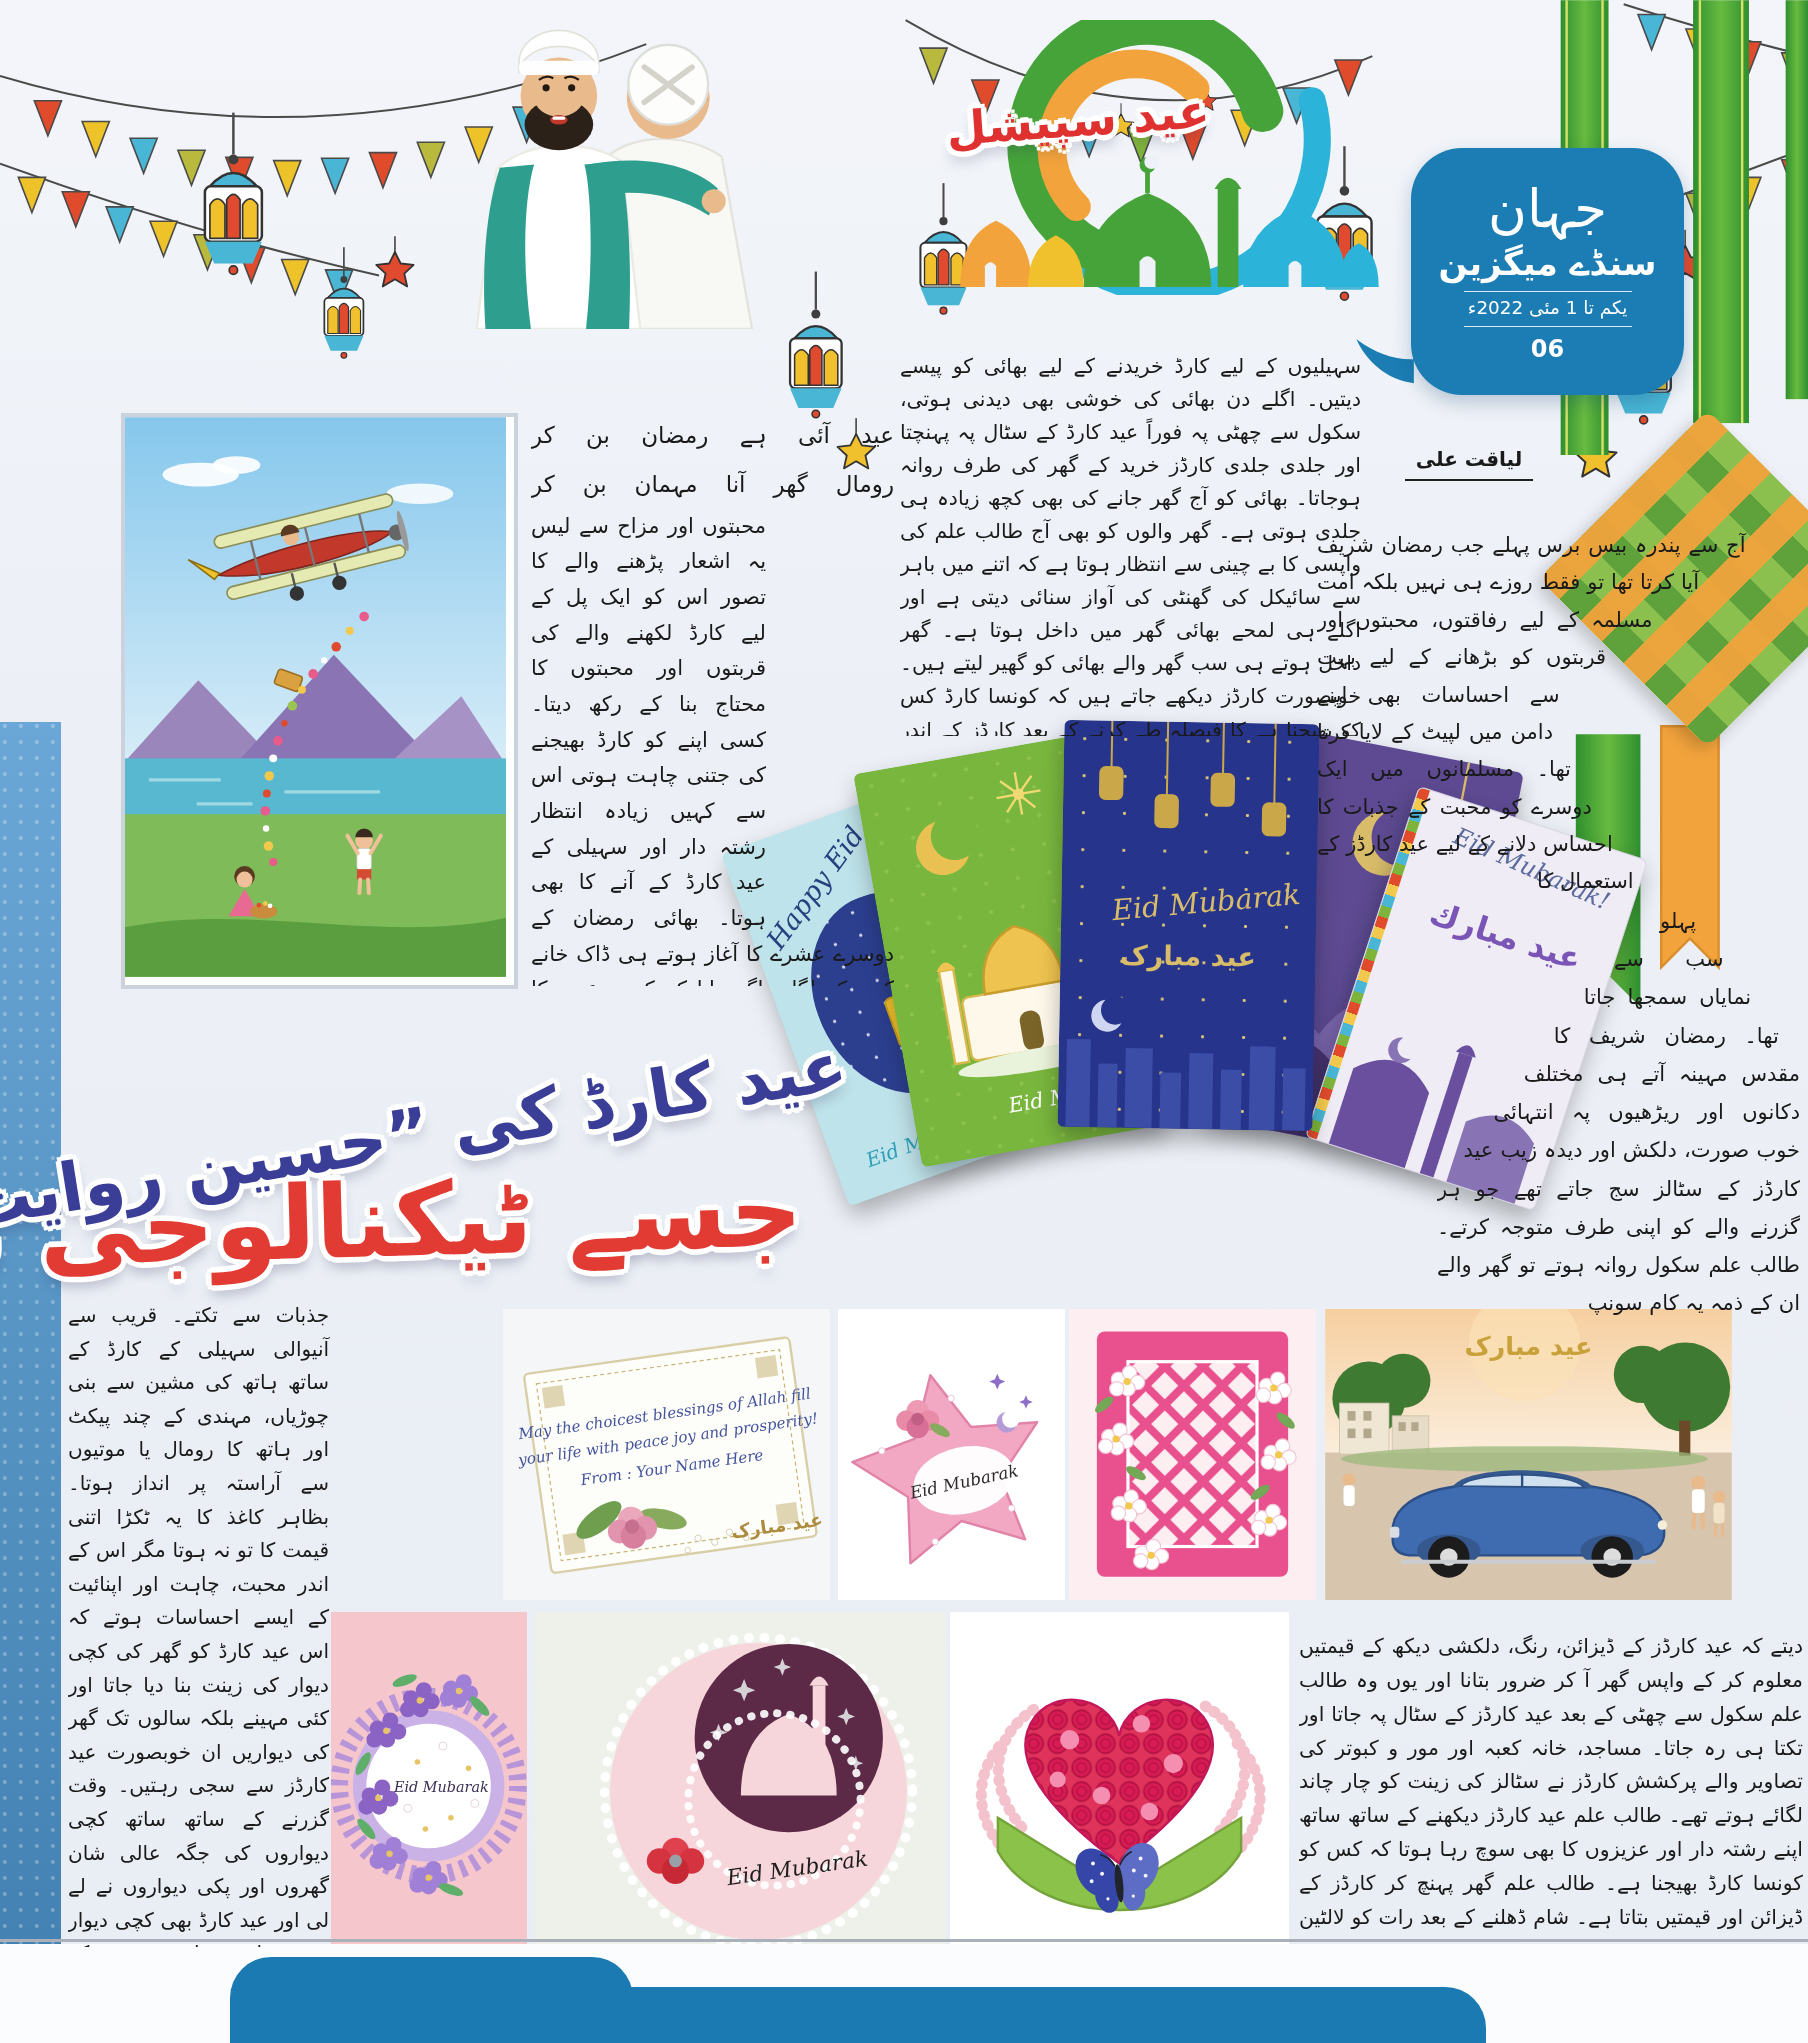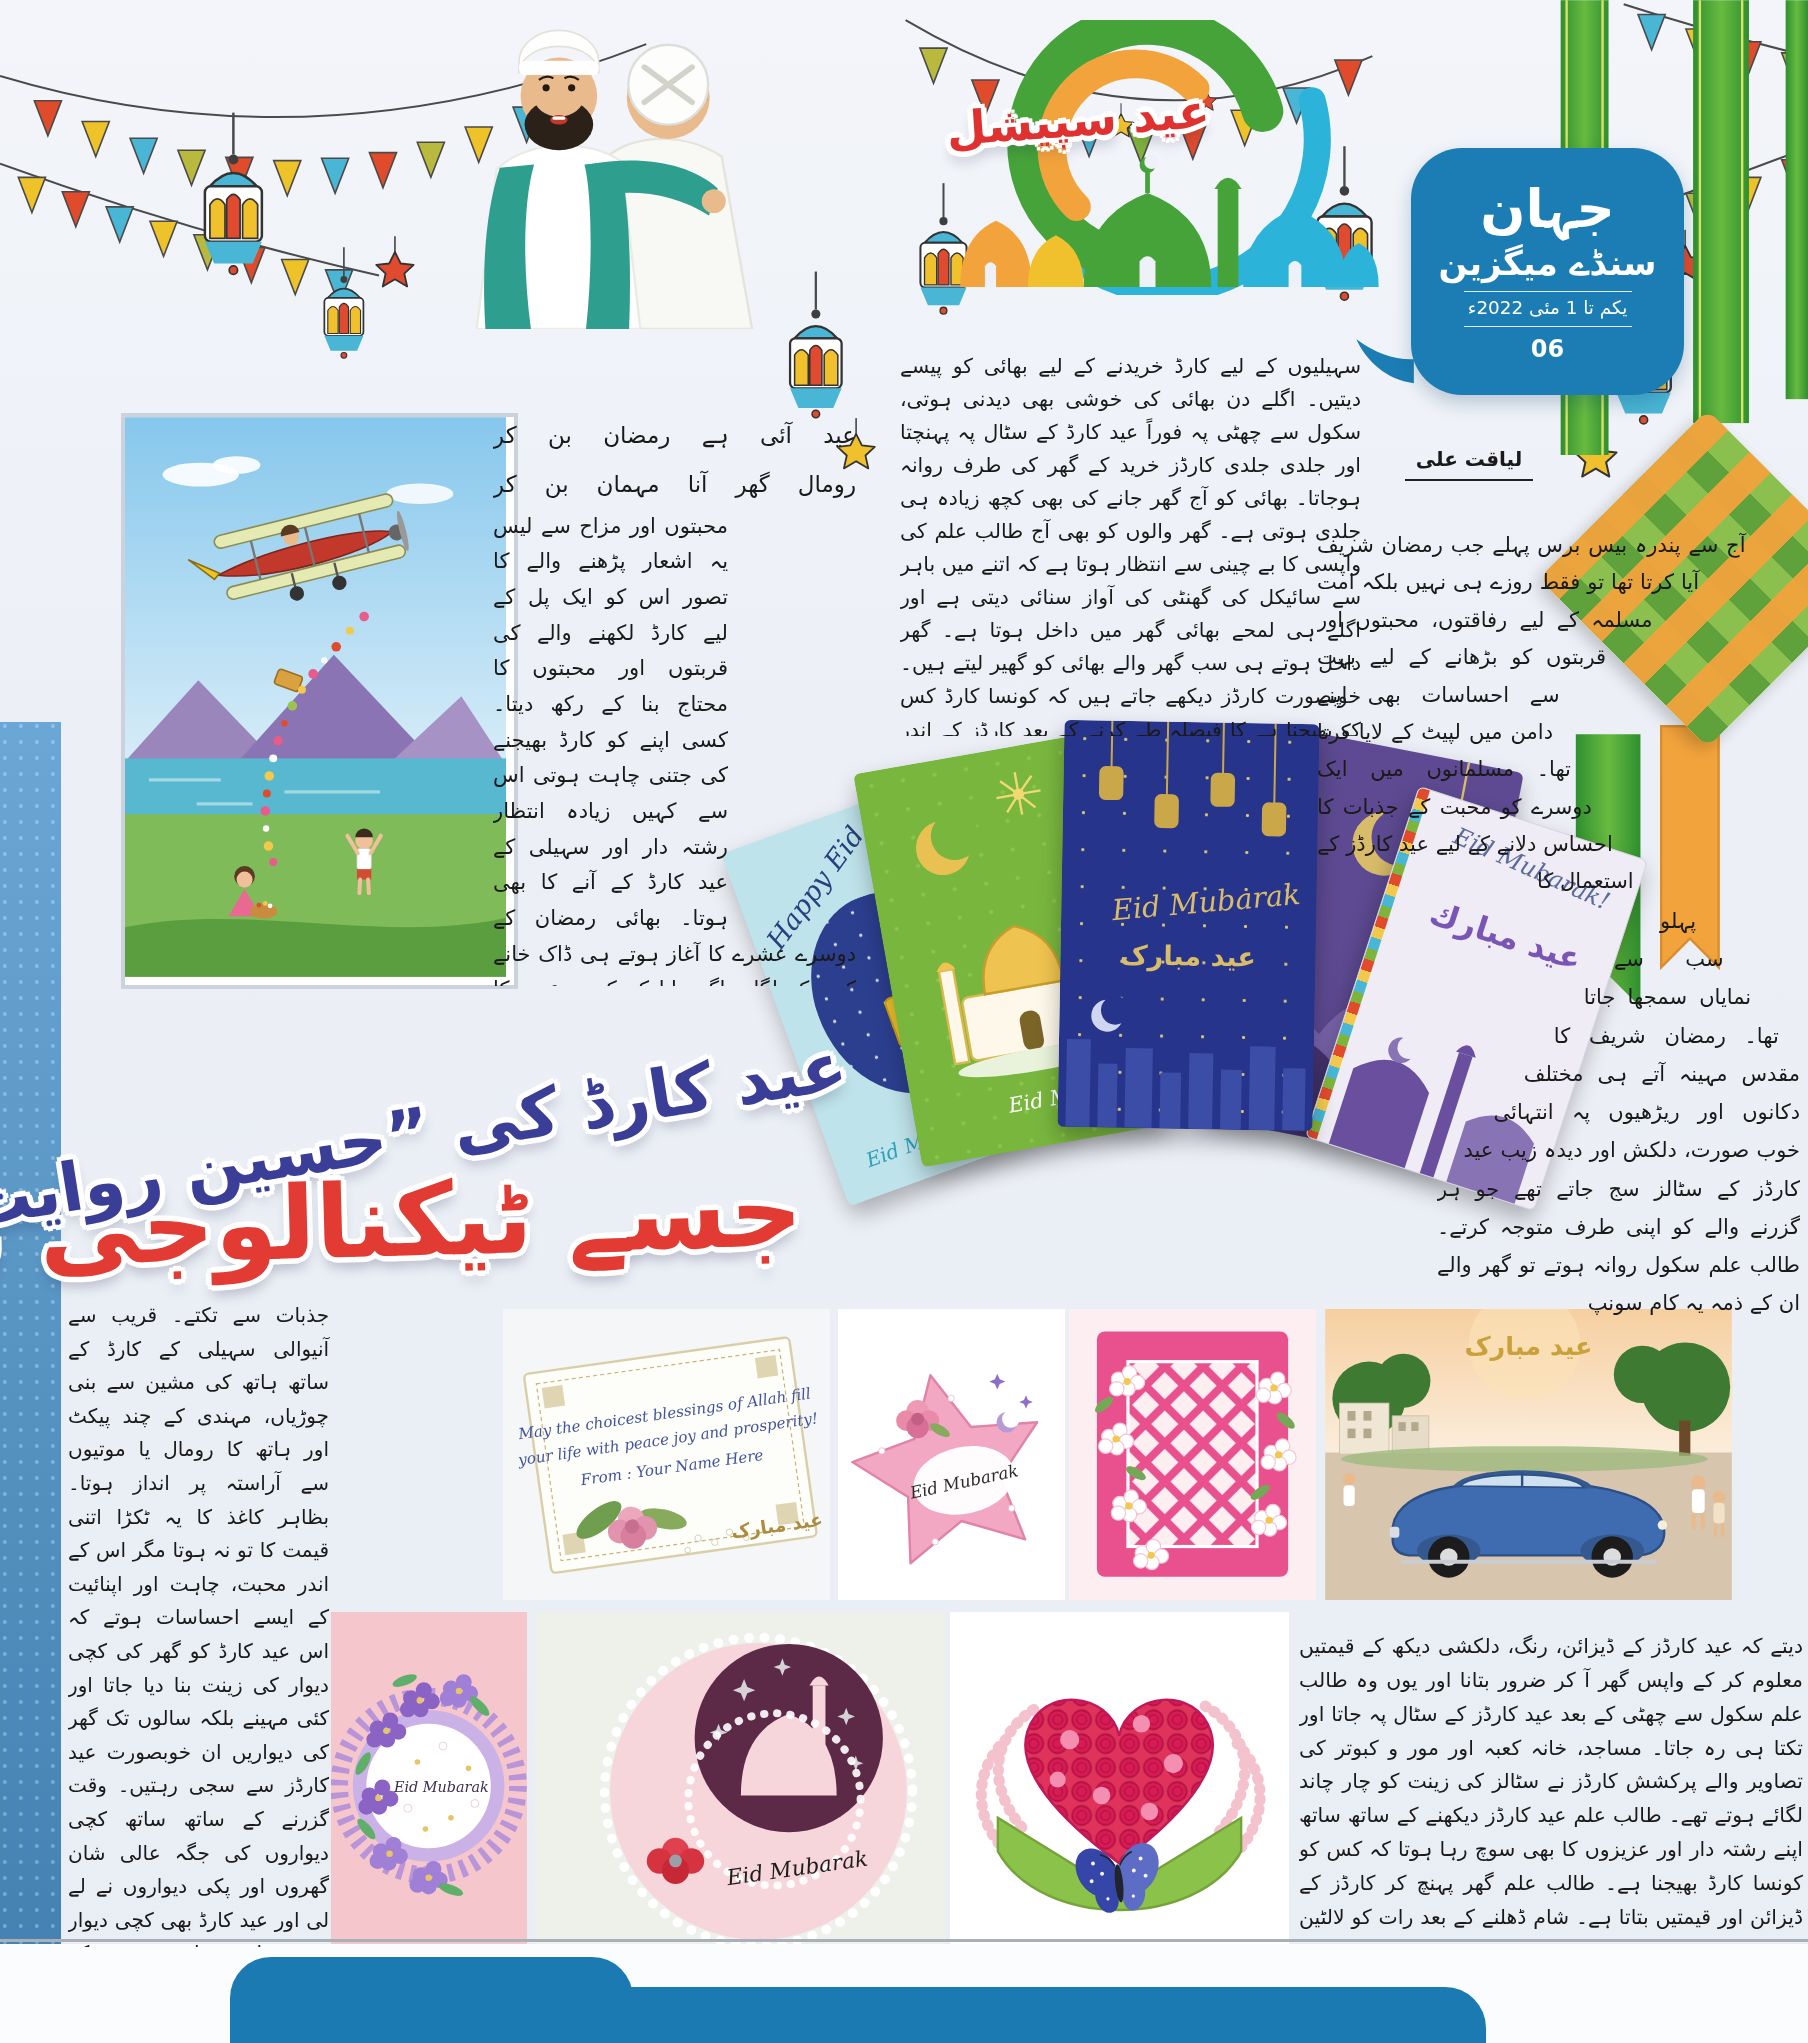--- a/index.html
+++ b/index.html
@@ -14,21 +14,21 @@
   .shim{display:block;}
   .outline-w{text-shadow:-4px -4px 0 #fff,4px -4px 0 #fff,-4px 4px 0 #fff,4px 4px 0 #fff,
              -5.6px 0 0 #fff,5.6px 0 0 #fff,0 -5.6px 0 #fff,0 5.6px 0 #fff,0 9.6px 12.8px rgba(40,40,80,.28);}
   .headline-blue{z-index:5;font-weight:bold;color:#3a3e96;font-size:67px;white-space:nowrap;
                  transform:rotate(-9deg);transform-origin:right center;}
   .headline-red{z-index:5;font-weight:bold;color:#e23b33;font-size:101px;white-space:nowrap;
                 transform:rotate(-1.5deg);}
   .masthead{left:1411px;top:148px;width:273px;height:247px;background:#1b7db3;border-radius:51px;
             z-index:4;display:flex;flex-direction:column;align-items:center;justify-content:center;
             color:#fff;text-align:center;box-shadow:0 8px 17.6px rgba(20,70,110,.25);}
-  .masthead .t1{font-size:53px;font-weight:bold;line-height:1.1;}
+  .masthead .t1{font-size:53px;font-weight:normal;line-height:1.1;}
   .masthead .t2{font-size:34px;font-weight:bold;margin-top:4.8px;}
   .masthead hr{width:168px;border:none;border-top:1.6px solid rgba(255,255,255,.85);margin:8px 0 4.8px;}
   .masthead .t3{font-size:18.4px;}
   .masthead .t4{font-size:24px;font-weight:bold;margin-top:3.2px;}
   .eid-special{left:946px;top:93px;z-index:4;font-size:46px;font-weight:bold;color:#e03131;
                transform:rotate(-4deg);}
   .ketupat{left:1588px;top:459px;width:239px;height:239px;transform:rotate(45deg);z-index:2;
            border-radius:12.8px;box-shadow:0 8px 16px rgba(0,0,0,.2);
            background-image:repeating-linear-gradient(90deg,rgba(242,163,60,.94) 0 29.5px,rgba(0,0,0,0) 29.5px 60px),
                             repeating-linear-gradient(0deg,#5fa23c 0 29.5px,#8bbf4e 29.5px 60px);}
@@ -291,21 +291,21 @@
           <path d="M-11,-38 a11,11 0 0 1 22,0 z" fill="#3a2a1f"></path>
           <rect x="-9" y="-24" width="18" height="27" rx="4" fill="#fff" stroke="#ccc"></rect>
           <rect x="-9" y="2" width="18" height="13" fill="#d24b32"></rect>
           <path d="M-8,-18 L-21,-40 M8,-18 L21,-40" stroke="#f0c09a" stroke-width="5" stroke-linecap="round"></path>
           <path d="M-5,15 L-6,32 M5,15 L6,32" stroke="#f0c09a" stroke-width="5" stroke-linecap="round"></path>
         </g>
       </g>
     </svg>
   </div>
 
-  <div class="col urdu" style="left:493px;top:411px;width:363px;height:575px;font-size:21px;line-height:1.7;">
+  <div class="col urdu" style="left:531px;top:411px;width:363px;height:575px;font-size:21px;line-height:1.7;">
     <div class="poem-line">عید آئی ہے رمضان بن کر</div>
     <div class="poem-line">رومال گھر آنا مہمان بن کر</div>
     <span class="shim" style="float:right;width:128px;height:239px;margin-top:184px;"></span>
     <p>محبتوں اور مزاح سے لیس یہ اشعار پڑھنے والے کا تصور اس کو ایک پل کے لیے کارڈ لکھنے والے کی قربتوں اور محبتوں کا محتاج بنا کے رکھ دیتا۔ کسی اپنے کو کارڈ بھیجنے کی جتنی چاہت ہوتی اس سے کہیں زیادہ انتظار رشتہ دار اور سہیلی کے عید کارڈ کے آنے کا بھی ہوتا۔ بھائی رمضان کے دوسرے عشرے کا آغاز ہوتے ہی ڈاک خانے کے چکر لگانے لگ جاتا کہ کسی عزیز کا عید کارڈ تو نہیں آیا۔ جس دن کوئی عید کارڈ آیا ہوتا اس دن بھائی کی خوشی کی انتہا ہوتی۔ تیز سائیکل چلا کر گھر پہنچتا ہے اور بھوک کا احساس بھی مٹ چکا ہوتا ہے۔ جونہی گھر پہنچ کر کارڈ کی نوید سناتا ہے تو سب گھر والے ایک جگہ جمع ہوجاتے ہیں، بھائی سب کو کارڈ کی محبتوں بھری تحریر سناتا ہے اور پھر باری باری سب گھر والے عید کارڈ کو اپنے ہاتھ میں تھام کر محبت بھرے</p>
   </div>
 
   <div class="col urdu" style="left:900px;top:350px;width:461px;height:386px;font-size:20.4px;line-height:1.62;">
     <p>سہیلیوں کے لیے کارڈ خریدنے کے لیے بھائی کو پیسے دیتیں۔ اگلے دن بھائی کی خوشی بھی دیدنی ہوتی، سکول سے چھٹی پہ فوراً عید کارڈ کے سٹال پہ پہنچتا اور جلدی جلدی کارڈز خرید کے گھر کی طرف روانہ ہوجاتا۔ بھائی کو آج گھر جانے کی بھی کچھ زیادہ ہی جلدی ہوتی ہے۔ گھر والوں کو بھی آج طالب علم کی واپسی کا بے چینی سے انتظار ہوتا ہے کہ اتنے میں باہر سے سائیکل کی گھنٹی کی آواز سنائی دیتی ہے اور اگلے ہی لمحے بھائی گھر میں داخل ہوتا ہے۔ گھر داخل ہوتے ہی سب گھر والے بھائی کو گھیر لیتے ہیں۔ خوبصورت کارڈز دیکھے جاتے ہیں کہ کونسا کارڈ کس کو بھیجنا ہے کا فیصلہ طے کرنے کے بعد کارڈز کے اندر عید سے وابستہ اور مزاحیہ شاعری بھی تحریر کی جاتی ہے۔</p>
   </div>
 

